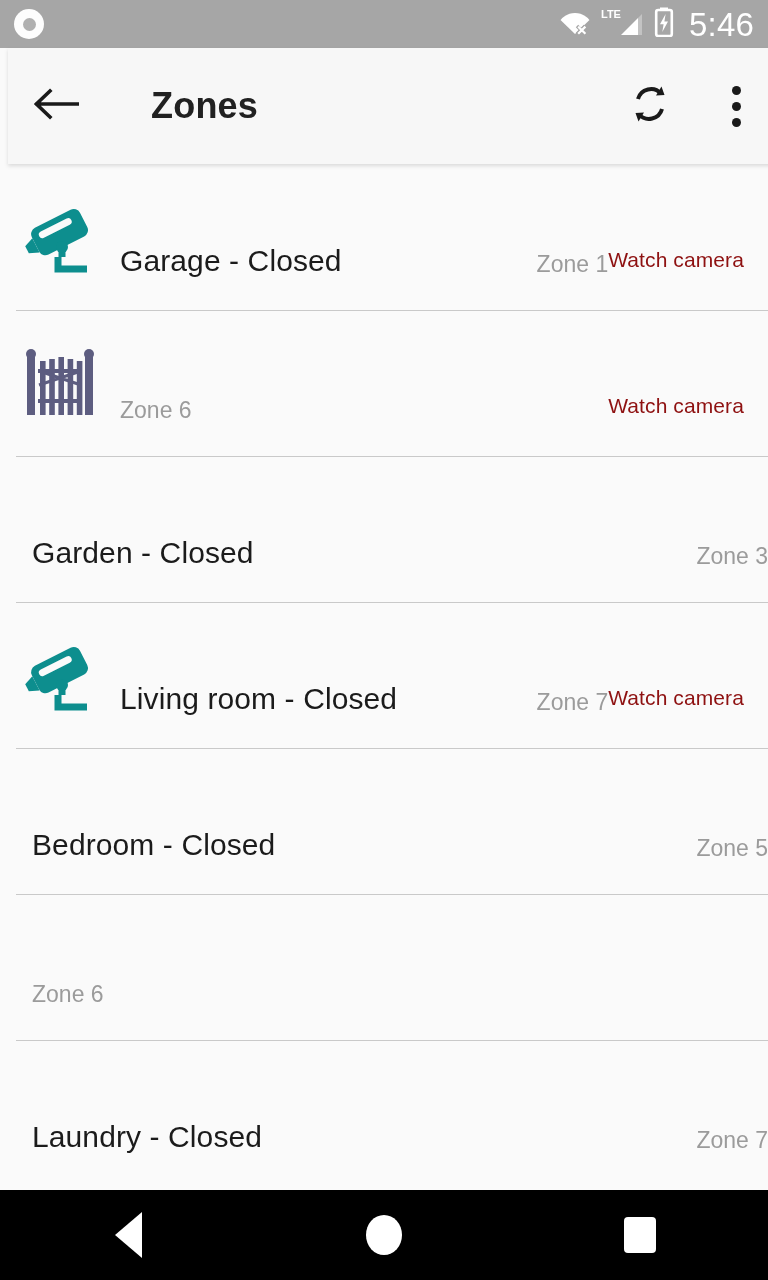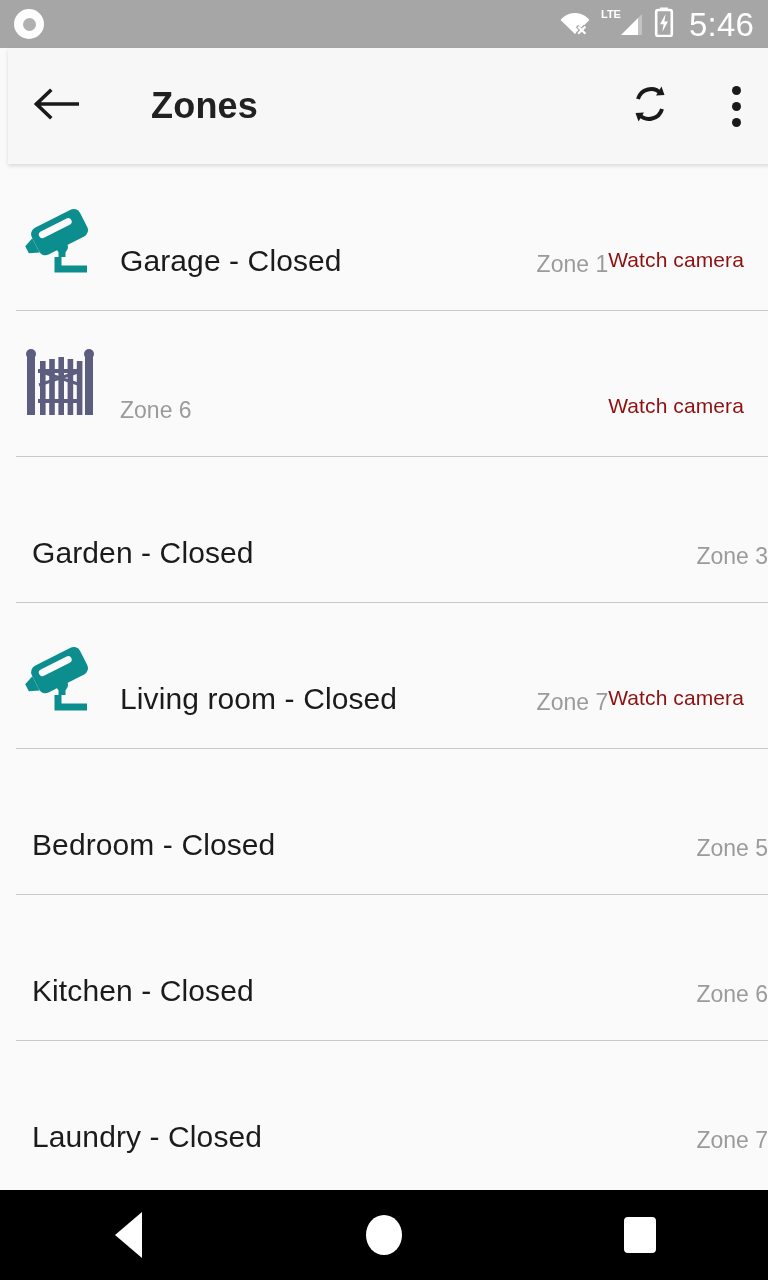--- a/index.html
+++ b/index.html
@@ -244,21 +244,20 @@
       <div class="row">
         <div class="row-noicon"></div>
         <div class="row-text">
           <div class="row-title">Bedroom - Closed</div>
           <div class="row-sub">Zone 5</div>
         </div>
       </div>
       <div class="row">
         <div class="row-noicon"></div>
         <div class="row-text">
-          <div class="row-title">Kitchen - Closed</div>
           <div class="row-sub">Zone 6</div>
         </div>
       </div>
       <div class="row">
         <div class="row-noicon"></div>
         <div class="row-text">
           <div class="row-title">Laundry - Closed</div>
           <div class="row-sub">Zone 7</div>
         </div>
       </div>

